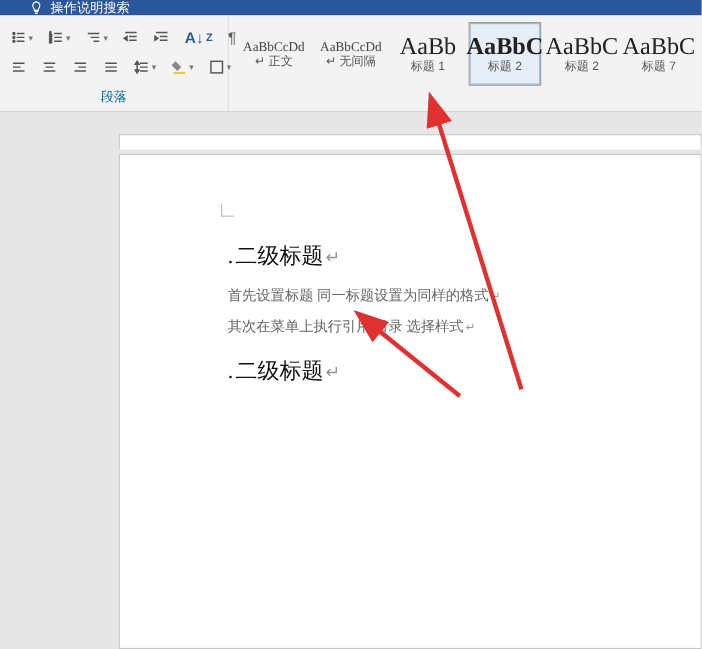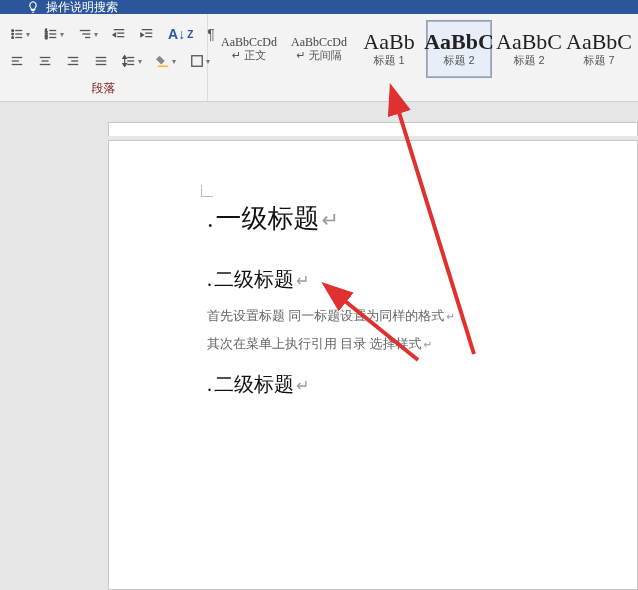--- a/index.html
+++ b/index.html
@@ -51,21 +51,21 @@
     display: inline-flex;
     align-items: center;
     gap: 2px;
     cursor: pointer;
   }
   .pbtn svg { width: 14px; height: 14px; }
   .dd { font-size: 8px; color: #777; }
   .group-label {
     text-align: center;
     font-size: 12px;
-    color: #7f1d1d;
+    color: #0369a1;
     margin-top: auto;
     padding-bottom: 4px;
   }
   .styles-group {
     flex: 1;
     display: flex;
     flex-direction: column;
     padding: 4px 0 0 4px;
   }
   .styles-row {
@@ -317,23 +317,20 @@
         </div>
       </div>
   </div>
 </div>
 
 <div class="doc-top-gap"></div>
 
 <div class="doc-area">
   <div class="corner-mark"></div>
 
-  <div class="h1-line">
-    <span class="bullet-dot">.</span><span>一级标题</span><span class="ret">↵</span>
-  </div>
 
   <div class="h2-line">
     <span class="bullet-dot">.</span><span>二级标题</span><span class="ret">↵</span>
   </div>
   <div class="body-line">
     <span>首先设置标题 同一标题设置为同样的格式</span><span class="ret">↵</span>
   </div>
 
   <div class="body-line">
     <span>其次在菜单上执行引用 目录 选择样式</span><span class="ret">↵</span>

